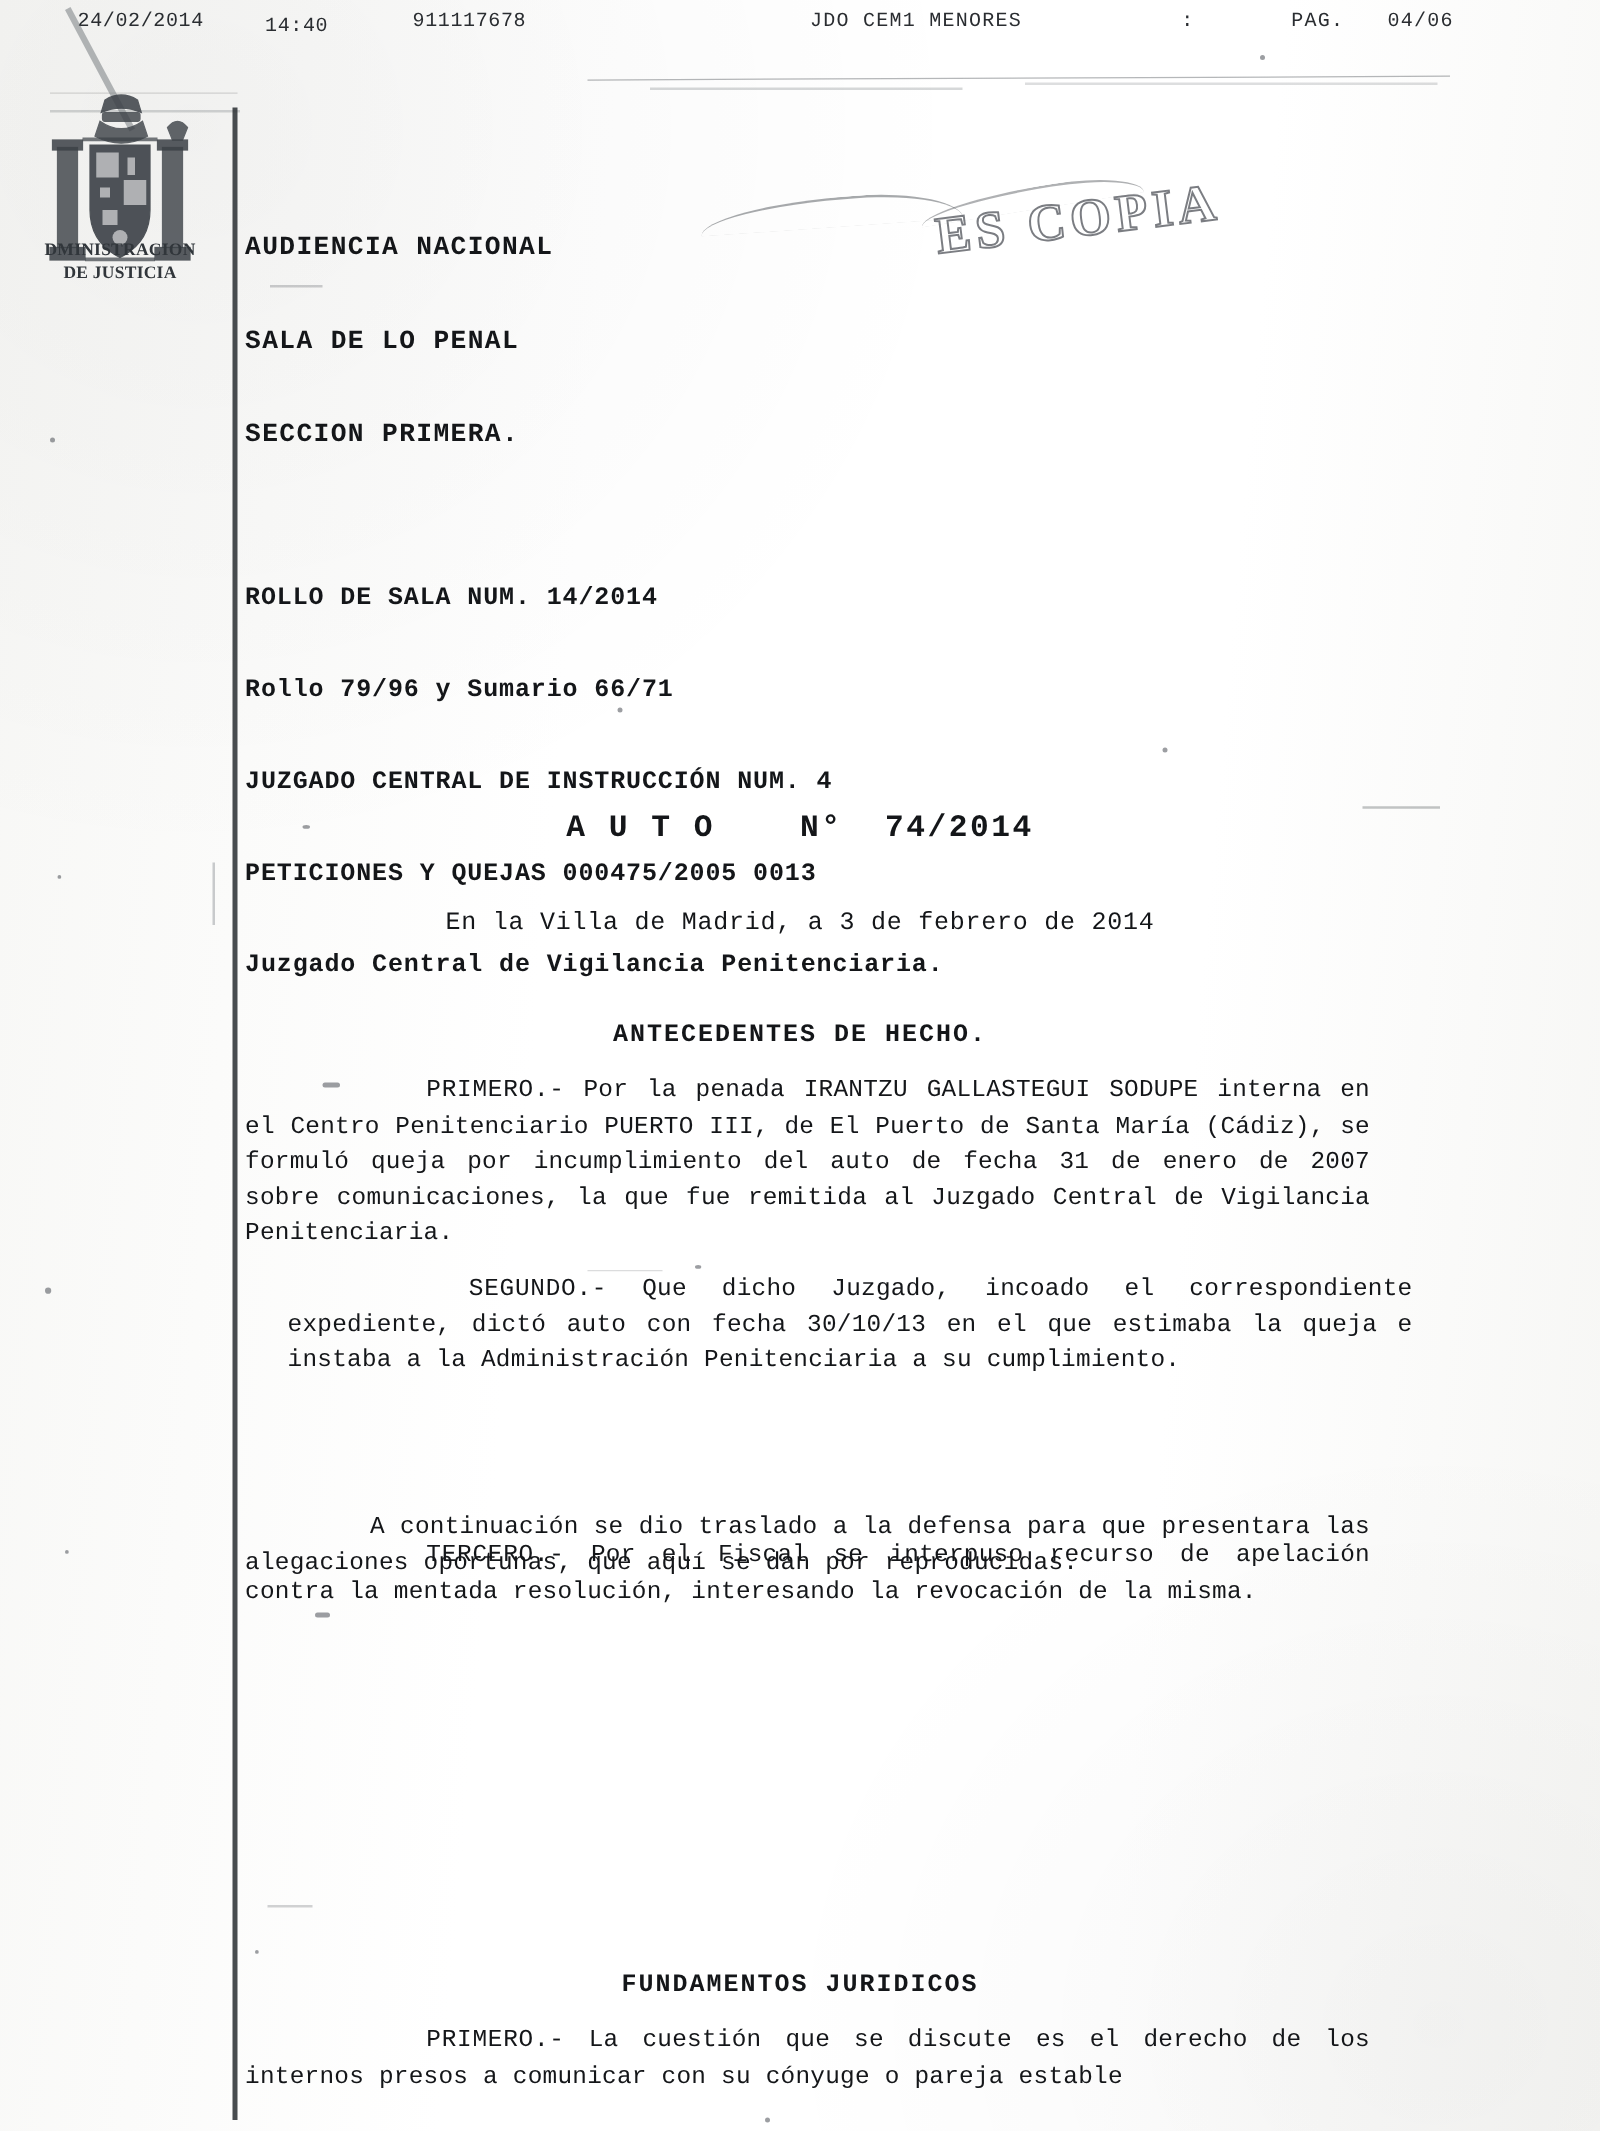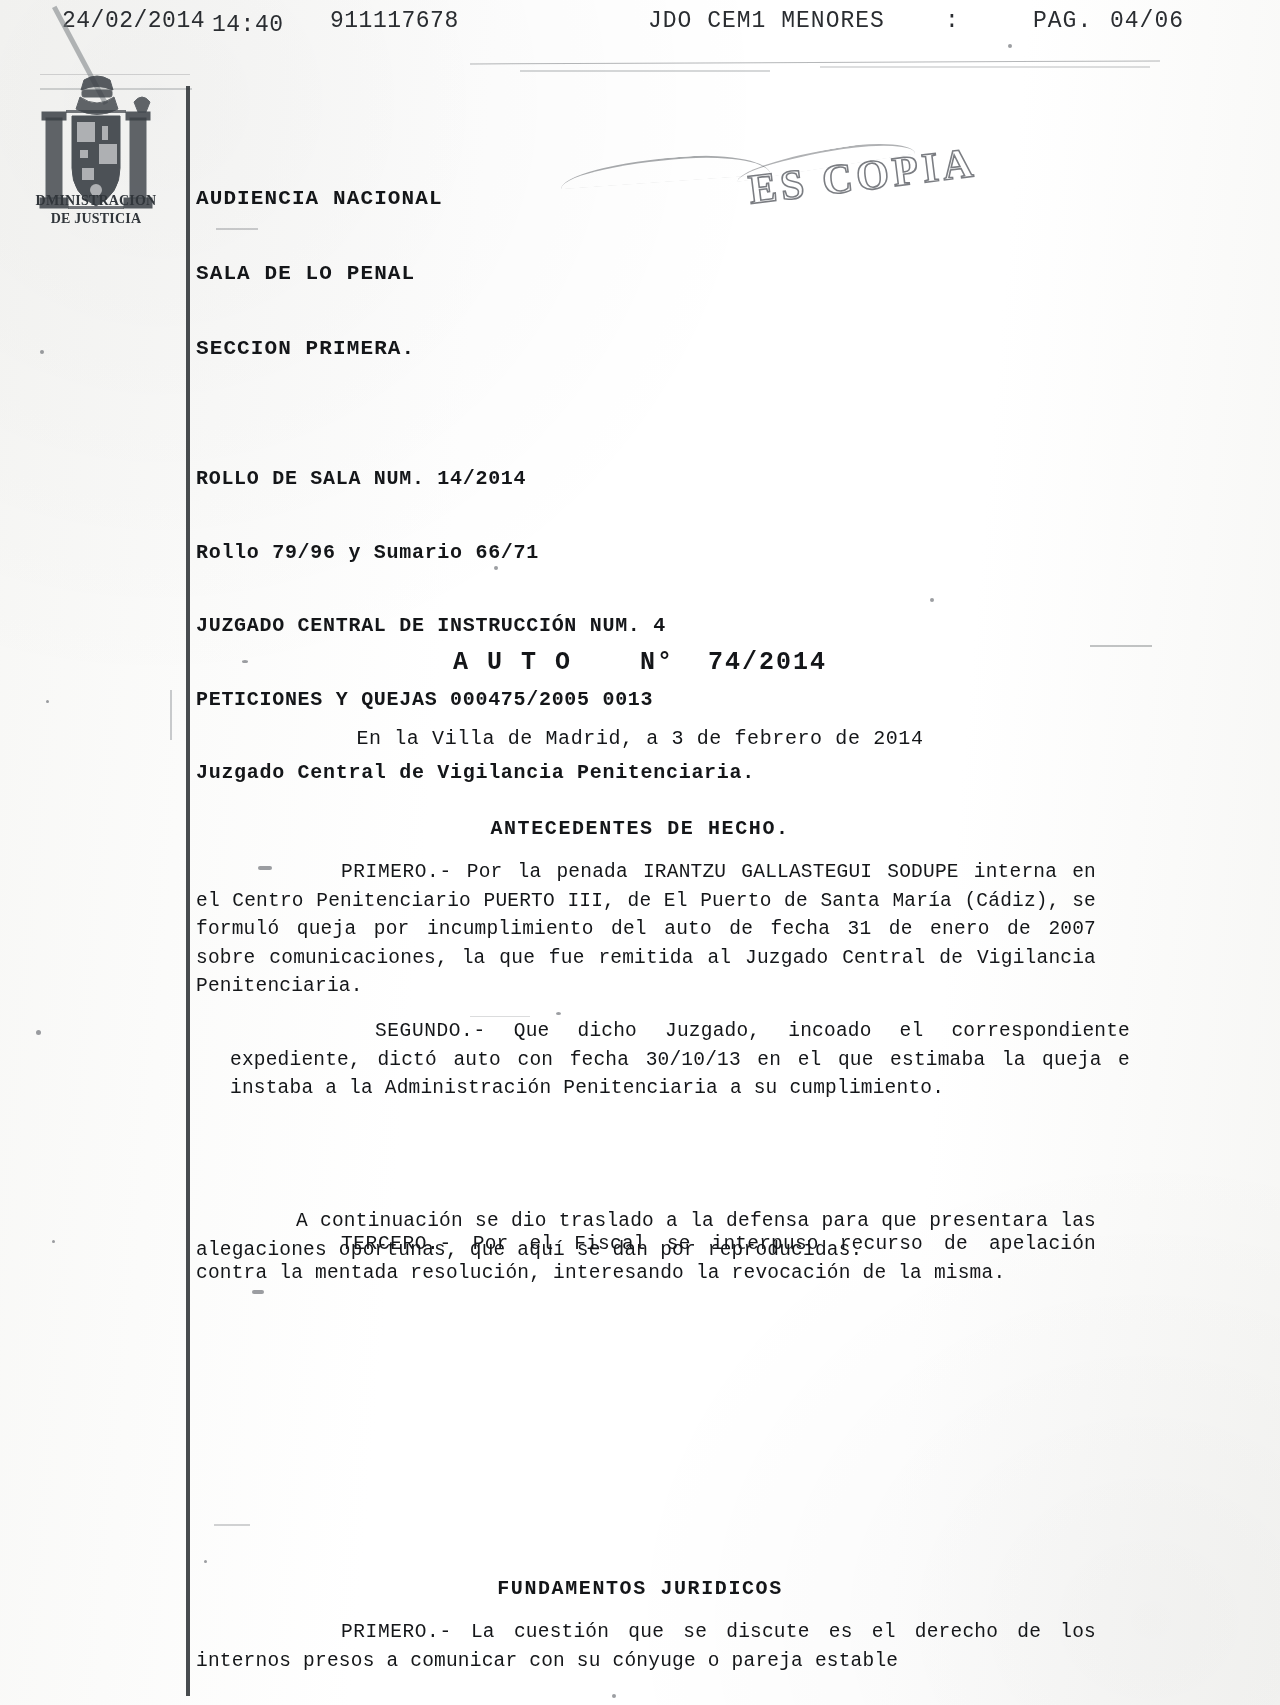--- a/index.html
+++ b/index.html
@@ -25,21 +25,21 @@
   }
 
   
   .fax-header {
     position: absolute;
     top: 8px;
     left: 0;
     width: 1020px;
     height: 34px;
     font-family: "Liberation Mono", "DejaVu Sans Mono", monospace;
-    font-size: 23px;
+    font-size: 16px;
     letter-spacing: 0.5px;
     color: #2a2d31;
     white-space: nowrap;
   }
   .fax-date   { position: absolute; left: 62px;  top: 0; }
   .fax-time   { position: absolute; left: 212px; top: 4px; }
   .fax-id     { position: absolute; left: 330px; top: 0; }
   .fax-origin { position: absolute; left: 648px; top: 0; letter-spacing: 1px; }
   .fax-colon  { position: absolute; left: 945px; top: 0; }
   .fax-pag    { position: absolute; left: 1033px;top: 0; letter-spacing: 1px; }

